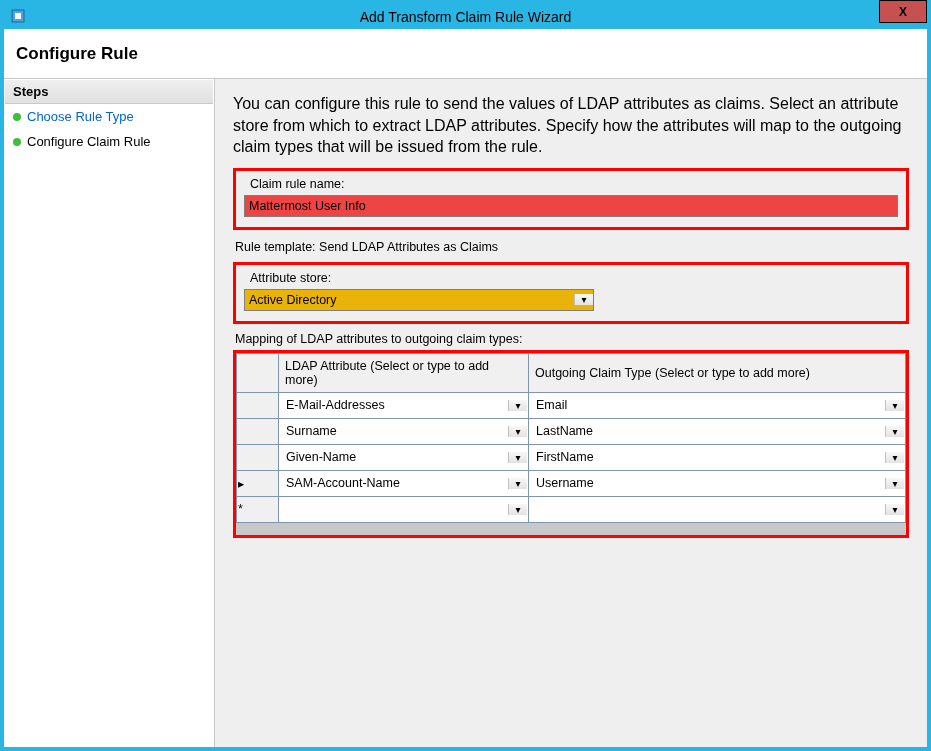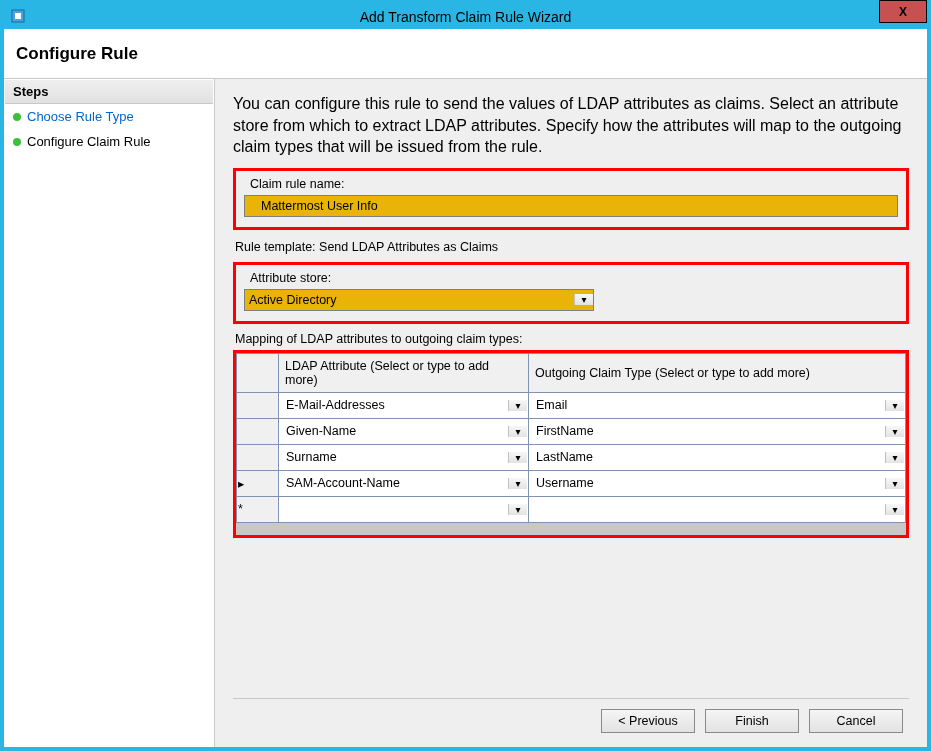--- a/index.html
+++ b/index.html
@@ -131,24 +131,24 @@
     font-size: 12.5px;
     margin-bottom: 4px;
     display: block;
     margin-left: 6px;
   }
   input.textfield {
     width: 100%;
     box-sizing: border-box;
     height: 22px;
     border: 1px solid #7f7f7f;
-    padding: 2px 16px;
+    padding: 2px 4px;
     font-family: inherit;
     font-size: 12.5px;
-    background: #eab308;
+    background: #ef4444;
   }
   .rule-template {
     margin: 6px 2px 8px 2px;
     font-size: 12.5px;
   }
   .combo {
     display: flex;
     align-items: center;
     width: 350px;
     height: 22px;
@@ -329,42 +329,42 @@
                 <div class="cell-combo">
                   <span>Email</span>
                   <div class="arrow">▾</div>
                 </div>
               </td>
             </tr>
             <tr>
               <td class="marker"></td>
               <td>
                 <div class="cell-combo">
+                  <span>Surname</span>
+                  <div class="arrow">▾</div>
+                </div>
+              </td>
+              <td>
+                <div class="cell-combo">
+                  <span>LastName</span>
+                  <div class="arrow">▾</div>
+                </div>
+              </td>
+            </tr>
+            <tr>
+              <td class="marker"></td>
+              <td>
+                <div class="cell-combo">
                   <span>Given-Name</span>
                   <div class="arrow">▾</div>
                 </div>
               </td>
               <td>
                 <div class="cell-combo">
                   <span>FirstName</span>
-                  <div class="arrow">▾</div>
-                </div>
-              </td>
-            </tr>
-            <tr>
-              <td class="marker"></td>
-              <td>
-                <div class="cell-combo">
-                  <span>Surname</span>
-                  <div class="arrow">▾</div>
-                </div>
-              </td>
-              <td>
-                <div class="cell-combo">
-                  <span>LastName</span>
                   <div class="arrow">▾</div>
                 </div>
               </td>
             </tr>
             <tr>
               <td class="marker">▸</td>
               <td>
                 <div class="cell-combo">
                   <span>SAM-Account-Name</span>
                   <div class="arrow">▾</div>
@@ -392,21 +392,16 @@
                 </div>
               </td>
             </tr>
           </tbody>
         </table>
         <div class="grid-footer"></div>
       </div>
 
       <div class="spacer"></div>
 
-      <div class="buttons">
-        <button class="winbtn">&lt; Previous</button>
-        <button class="winbtn">Finish</button>
-        <button class="winbtn">Cancel</button>
-      </div>
 
     </div>
   </div>
 </div>
 
 </body></html>

